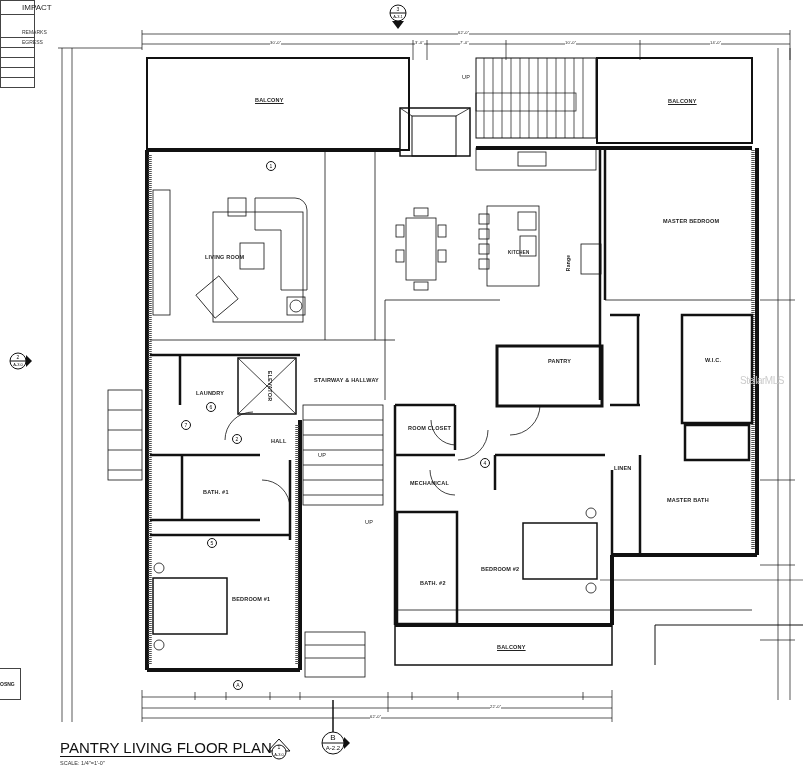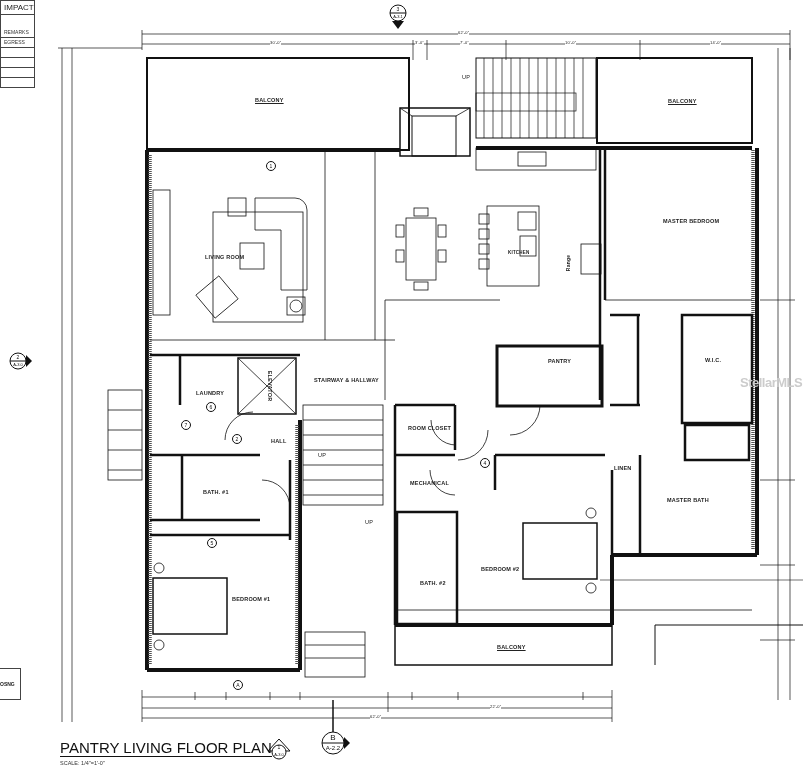--- a/index.html
+++ b/index.html
@@ -1,26 +1,26 @@
 <!DOCTYPE html>
 <html><head>
 <meta charset="utf-8">
 <style>
   html,body{margin:0;padding:0;background:#fff;}
   body{width:803px;height:768px;position:relative;overflow:hidden;font-family:"Liberation Sans",sans-serif;color:#111;}
   svg{position:absolute;left:0;top:0;}
   .lbl{position:absolute;font-size:5.5px;font-weight:bold;letter-spacing:0.2px;white-space:nowrap;color:#222;}
   .balc{text-decoration:underline;}
   .legend{position:absolute;left:0;top:0;width:33px;border:1px solid #444;border-top:none;background:#fff;}
-  .legend div{border-top:1px solid #444;font-size:5px;height:9px;line-height:9px;padding-left:3px;color:#333;white-space:nowrap;}
+  .legend div{border-top:1px solid #444;font-size:5px;height:9px;line-height:9px;padding-left:21px;color:#333;white-space:nowrap;}
   .legend .hd{font-size:8px;height:13px;line-height:13px;font-weight:normal;color:#222;border-top:1px solid #444;}
   .title{position:absolute;left:60px;top:740px;font-size:15px;color:#111;border-bottom:1.5px solid #111;line-height:16px;}
   .scale{position:absolute;left:60px;top:760px;font-size:5.5px;color:#333;}
   .closing{position:absolute;left:0;top:668px;width:20px;height:30px;border:1px solid #444;border-left:none;font-size:5px;font-weight:bold;line-height:30px;color:#222;}
-  .wm{position:absolute;left:740px;top:375px;font-size:13px;color:#ccc;font-weight:bold;letter-spacing:-0.5px;}
+  .wm{position:absolute;left:740px;top:375px;font-size:10px;color:#ccc;font-weight:normal;letter-spacing:-0.5px;}
   .tag{position:absolute;font-size:5px;text-align:center;color:#111;}
 </style>
 </head>
 <body>
 
 <div class="legend">
   <div class="hd">IMPACT</div>
   <div style="height:22px;line-height:34px;">REMARKS</div>
   <div>EGRESS</div>
   <div></div>

